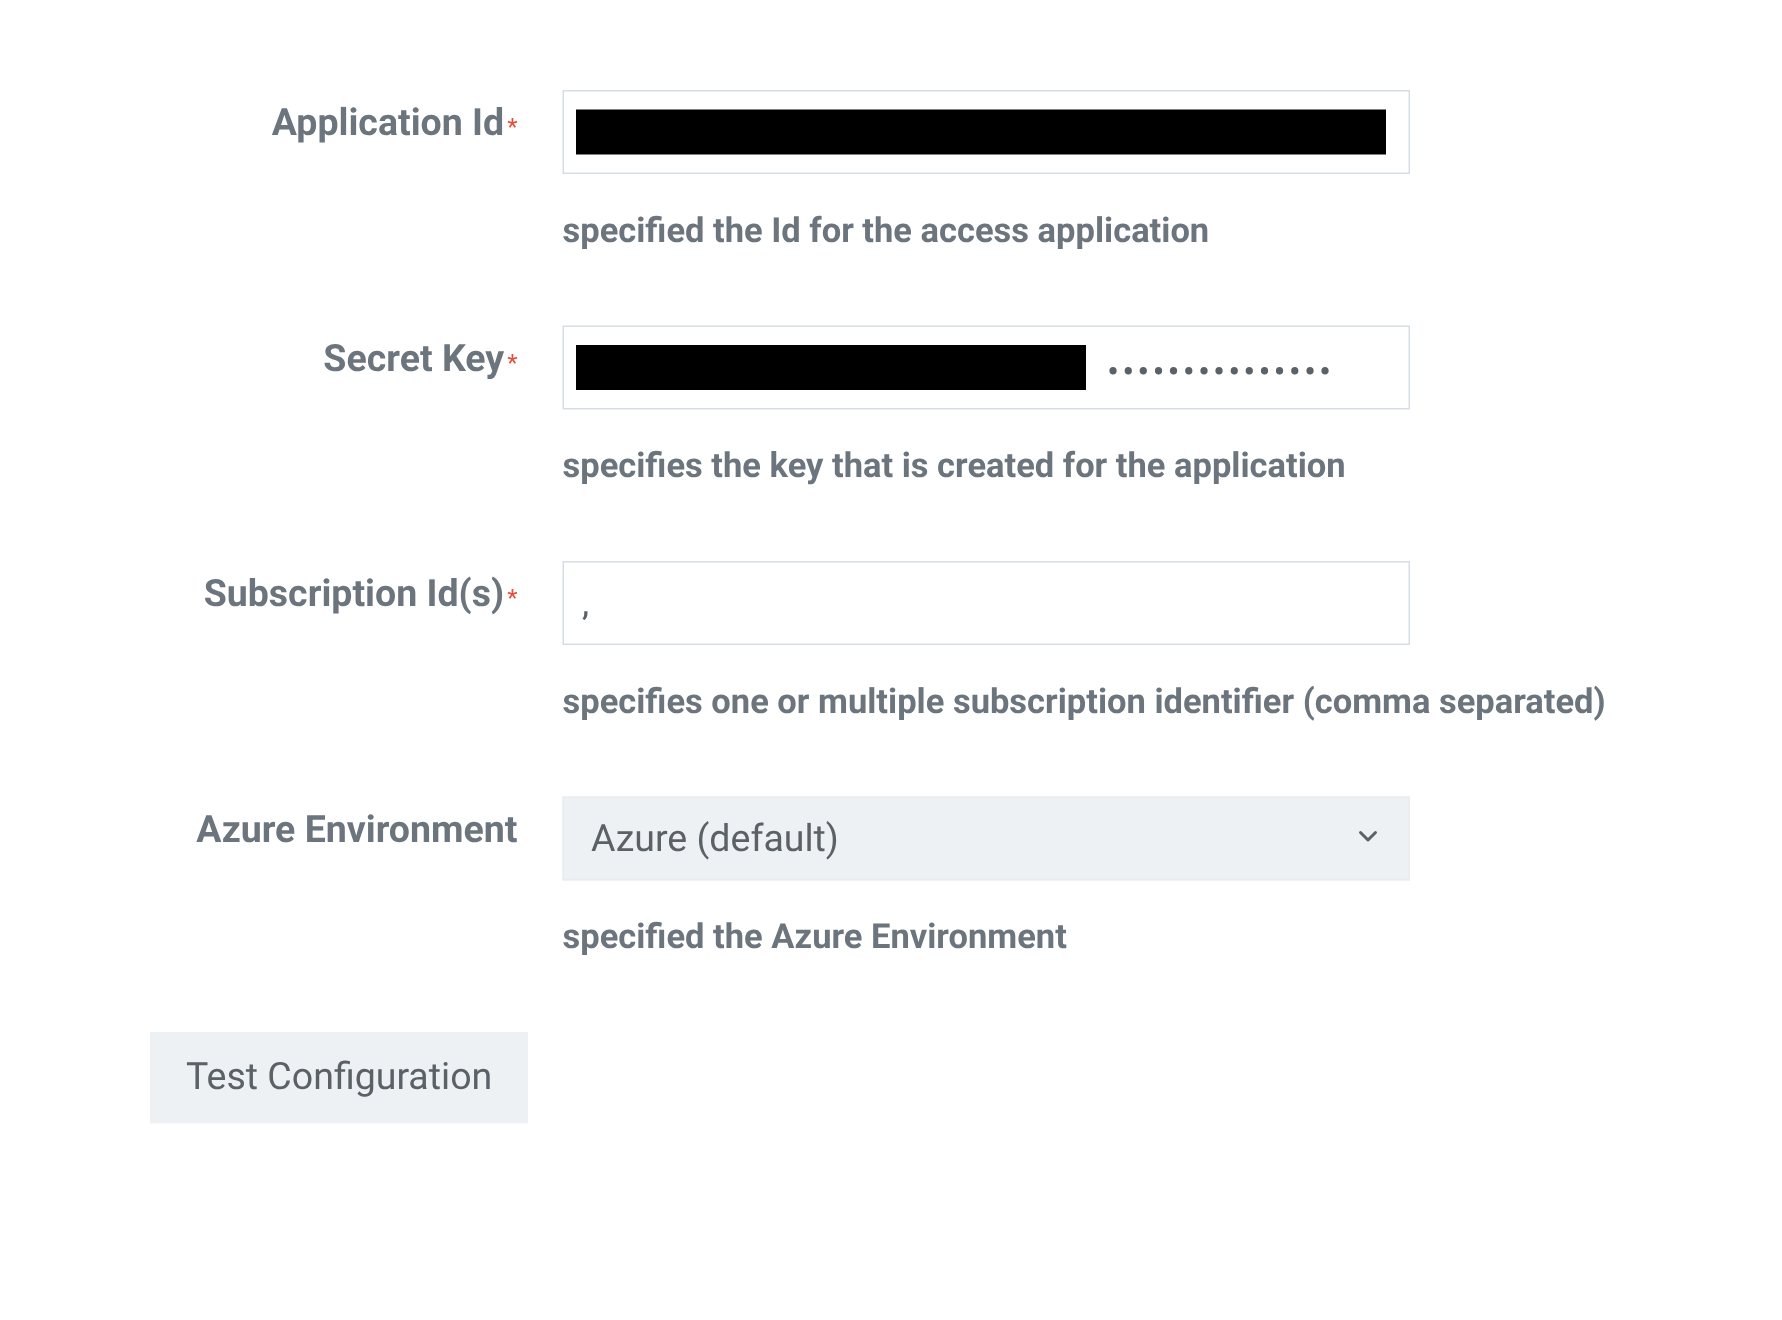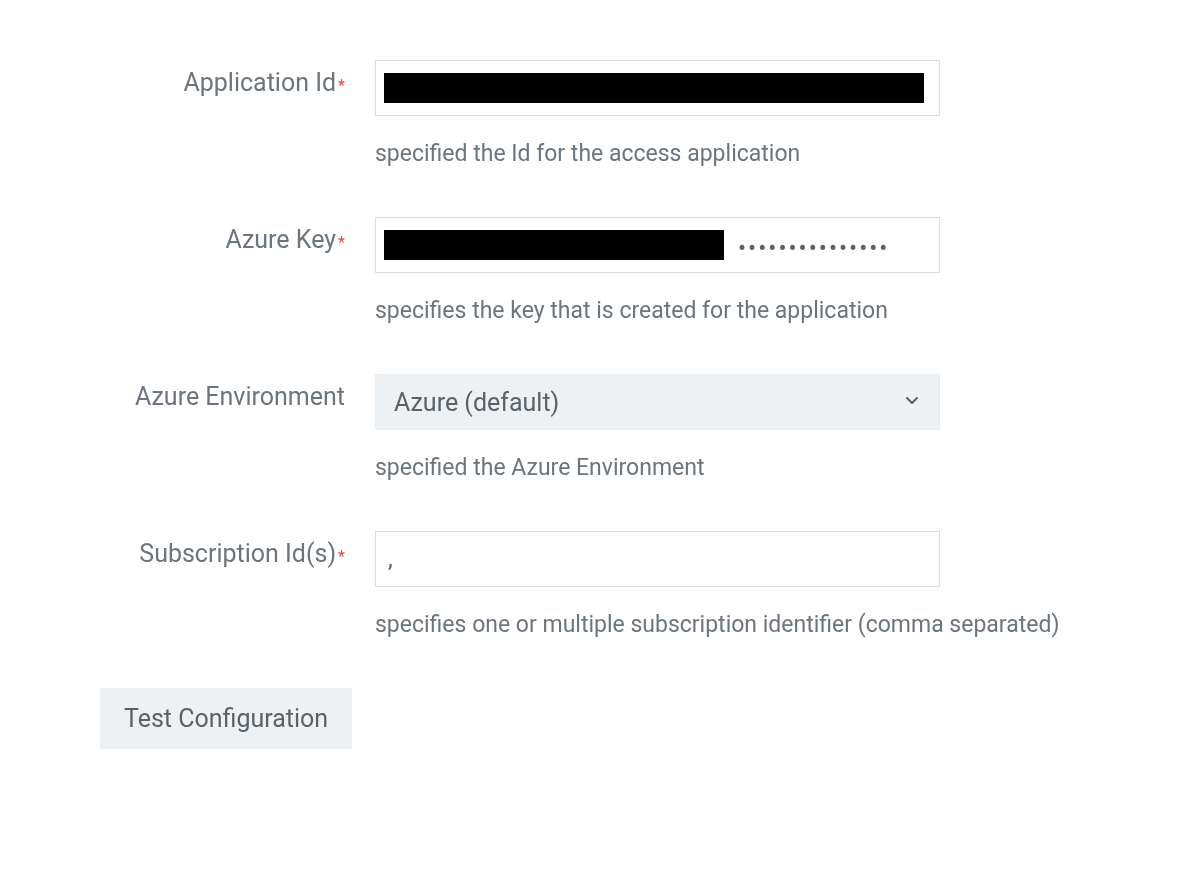--- a/index.html
+++ b/index.html
@@ -23,21 +23,21 @@
       margin-bottom: 45px;
     }
     .label-col {
       width: 345px;
       text-align: right;
       padding-right: 30px;
       padding-top: 8px;
     }
     .label-text {
       font-size: 25px;
-      font-weight: 400;
+      font-weight: 700;
       color: #6c757d;
     }
     .required {
       color: #e74c3c;
       font-weight: 400;
       margin-left: 2px;
     }
     .input-col {
       flex: 1;
       display: flex;
@@ -92,20 +92,21 @@
       height: 28px;
       width: 540px;
       position: absolute;
       top: 6px;
       left: 8px;
     }
     .help-text {
       font-size: 23px;
       color: #6c757d;
       margin-top: 24px;
+      font-weight: bold;
     }
     .select-wrapper {
       position: relative;
       width: 565px;
     }
     .select-input {
       width: 565px;
       height: 56px;
       border: 1px solid #e8ecef;
       background: #eef1f3;
@@ -150,58 +151,58 @@
     <div class="input-col">
       <div class="text-input redacted">
         <div class="redacted-bar-full"></div>
       </div>
       <div class="help-text">specified the Id for the access application</div>
     </div>
   </div>
 
   <div class="form-row">
     <div class="label-col">
-      <span class="label-text">Azure Key</span><span class="required">*</span>
+      <span class="label-text">Secret Key</span><span class="required">*</span>
     </div>
     <div class="input-col">
       <div class="text-input redacted">
         <div class="redacted-bar-half"></div>
         <span class="secret-dots">•••••••••••••••</span>
       </div>
       <div class="help-text">specifies the key that is created for the application</div>
     </div>
   </div>
 
+
+  <div class="form-row">
+    <div class="label-col">
+      <span class="label-text">Subscription Id(s)</span><span class="required">*</span>
+    </div>
+    <div class="input-col">
+      <input type="text" class="text-input" value="," style="">
+      <div class="help-text">specifies one or multiple subscription identifier (comma separated)</div>
+    </div>
+  </div>
 
   <div class="form-row">
     <div class="label-col">
       <span class="label-text">Azure Environment</span>
     </div>
     <div class="input-col">
       <div class="select-wrapper">
         <select class="select-input">
           <option>Azure (default)</option>
         </select>
         <span class="chevron-down">
           <svg width="16" height="16" viewBox="0 0 16 16" fill="none">
             <path d="M3 6l5 5 5-5" stroke="#5a6268" stroke-width="2" stroke-linecap="round" stroke-linejoin="round"></path>
           </svg>
         </span>
       </div>
       <div class="help-text">specified the Azure Environment</div>
     </div>
   </div>
 
-  <div class="form-row">
-    <div class="label-col">
-      <span class="label-text">Subscription Id(s)</span><span class="required">*</span>
-    </div>
-    <div class="input-col">
-      <input type="text" class="text-input" value="," style="">
-      <div class="help-text">specifies one or multiple subscription identifier (comma separated)</div>
-    </div>
-  </div>
-
   <div class="button-row">
     <button class="btn">Test Configuration</button>
   </div>
 
 </div>
 
 </body></html>

